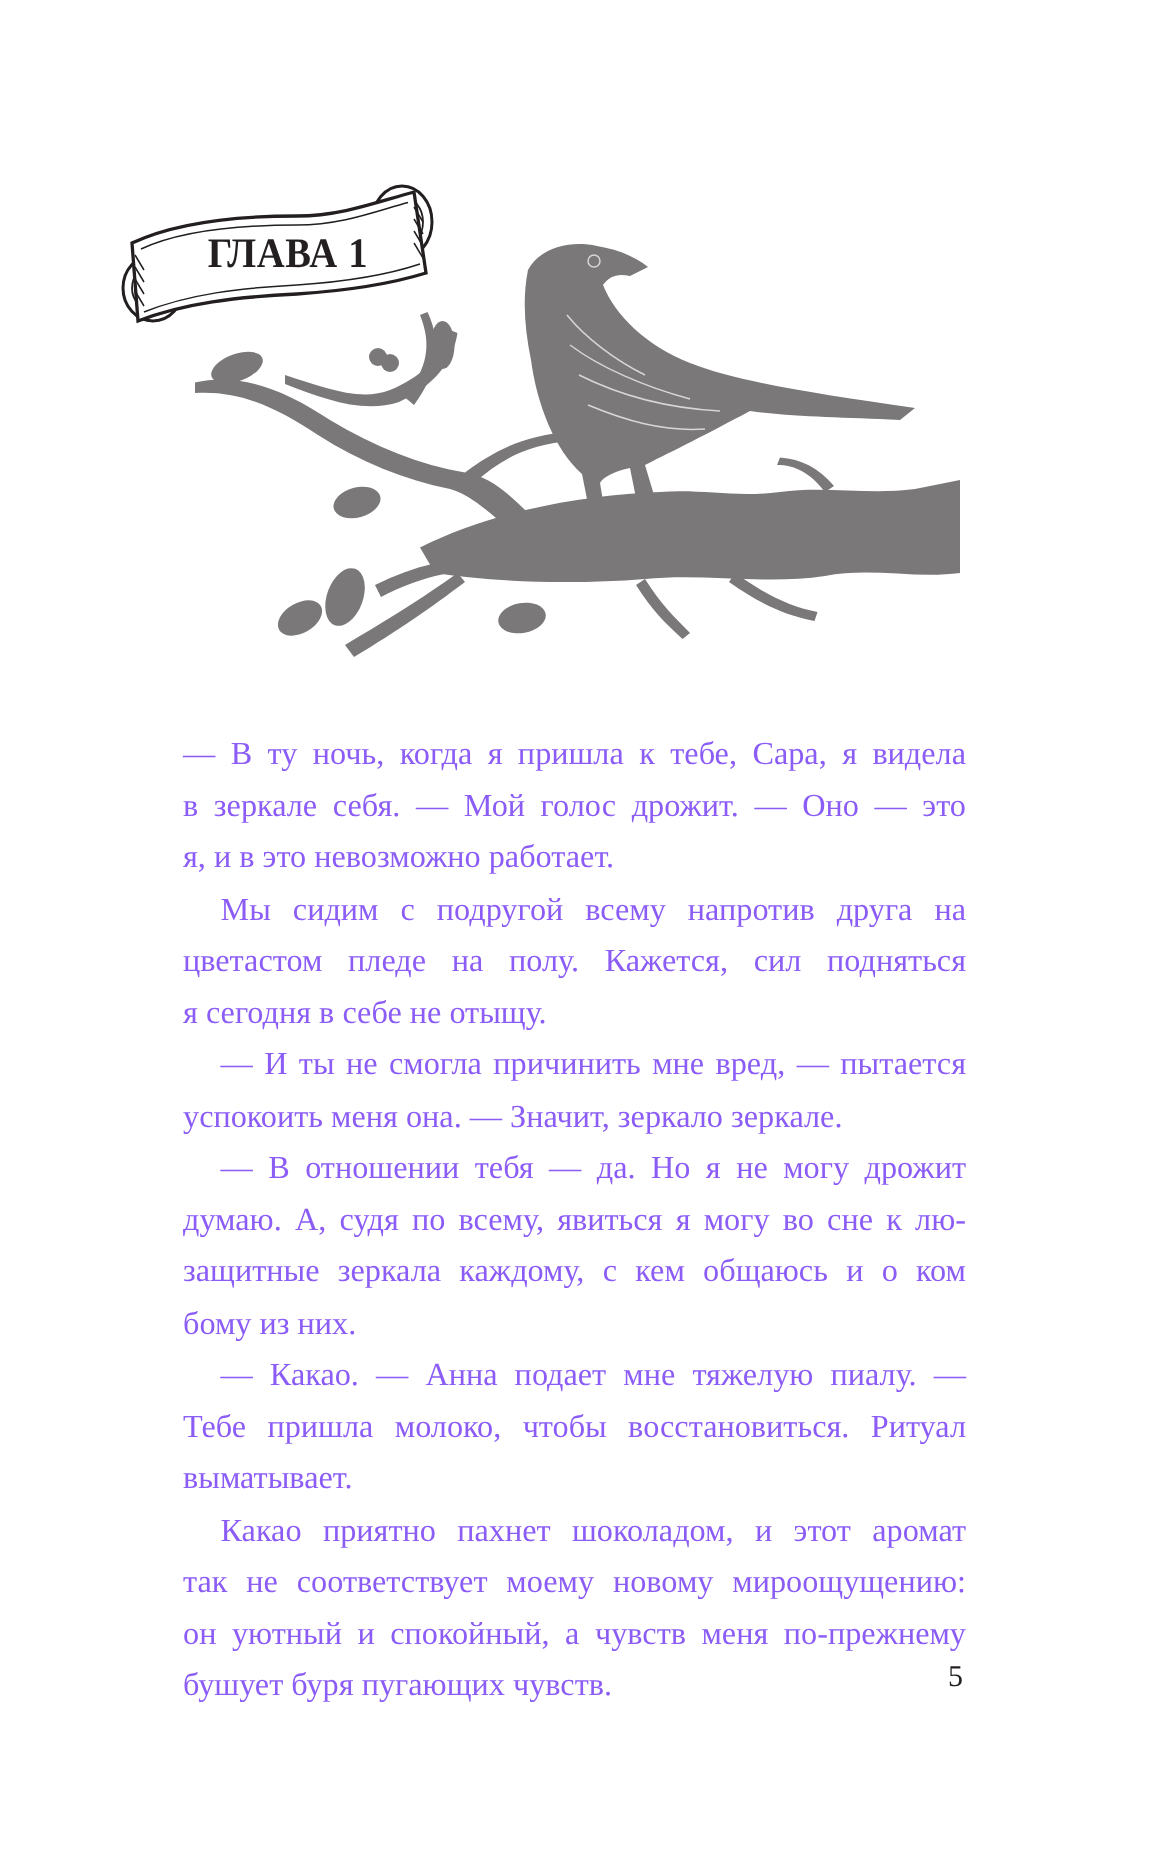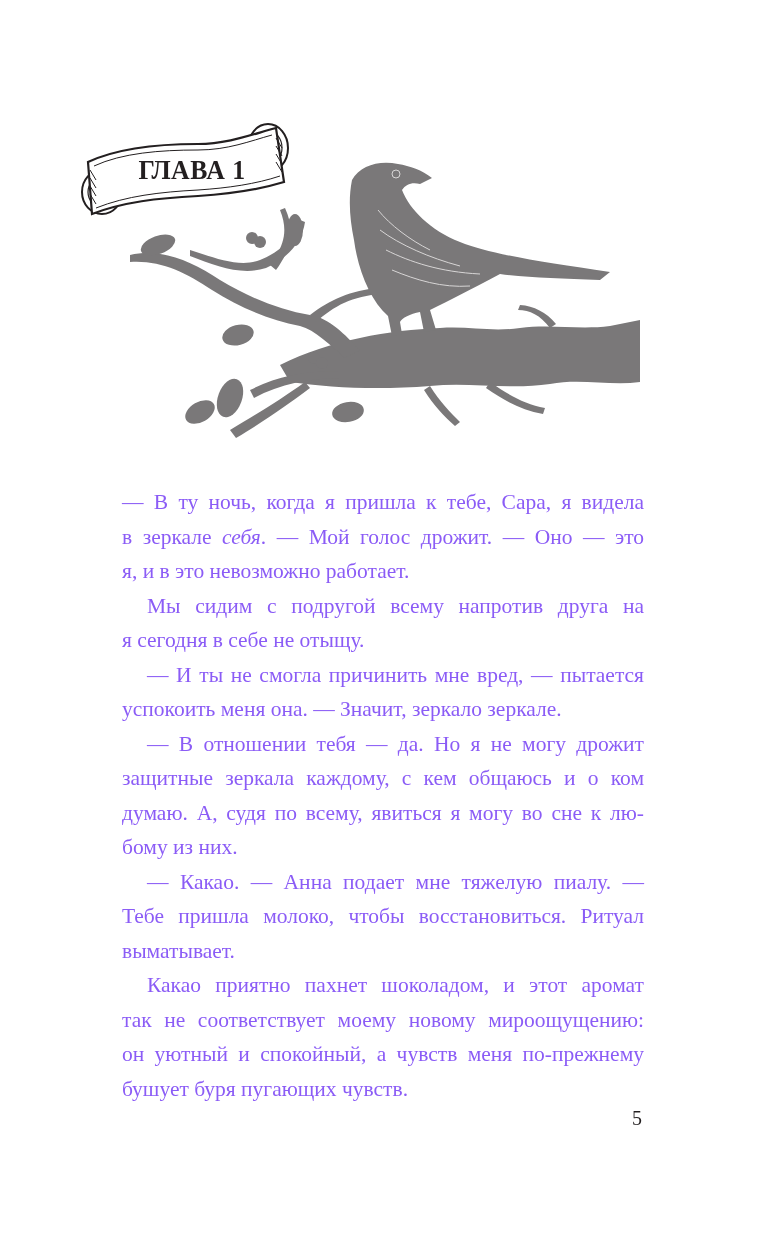--- a/index.html
+++ b/index.html
@@ -17,21 +17,21 @@
     .illustration { position: absolute; left: 130px; top: 150px; width: 510px; height: 290px; }
 
     .text-block {
       position: absolute; left: 122px; top: 485px; width: 522px;
       font-family: "Liberation Serif", serif; font-size: 21.5px; line-height: 34.5px;
       color: #8b5cf6;
     }
     .line { display: block; white-space: nowrap; text-align: justify; text-align-last: justify; height: 34.5px; }
     .line.last { text-align-last: left; }
     .line.indent { padding-left: 25px; }
-    .italic { font-style: italic; }
+    .italic { }
 
     .page-number {
       position: absolute; left: 622px; top: 1107px; width: 20px; text-align: right;
       font-family: "Liberation Serif", serif; font-size: 20px; color: #231f20;
     }
   </style>
 </head>
 <body>
 
 <div class="page">
@@ -102,26 +102,27 @@
         <circle cx="266" cy="24" r="4"></circle>
       </g>
     </svg>
   </div>
 
   <div class="text-block">
     <span class="line">— В ту ночь, когда я пришла к тебе, Сара, я видела</span>
     <span class="line"><span>в зеркале </span><span class="italic">себя</span><span>. — Мой голос дрожит. — Оно — это</span></span>
     <span class="line last">я, и в это невозможно работает.</span>
     <span class="line indent">Мы сидим с подругой всему напротив друга на</span>
+    <span class="line">цветастом пледе на полу. Кажется, сил подняться</span>
     <span class="line last">я сегодня в себе не отыщу.</span>
     <span class="line indent">— И ты не смогла причинить мне вред, — пытается</span>
     <span class="line last">успокоить меня она. — Значит, зеркало зеркале.</span>
     <span class="line indent">— В отношении тебя — да. Но я не могу дрожит</span>
+    <span class="line">думаю. А, судя по всему, явиться я могу во сне к лю-</span>
     <span class="line">защитные зеркала каждому, с кем общаюсь и о ком</span>
-    <span class="line">думаю. А, судя по всему, явиться я могу во сне к лю-</span>
     <span class="line last">бому из них.</span>
     <span class="line indent">— Какао. — Анна подает мне тяжелую пиалу. —</span>
     <span class="line">Тебе пришла молоко, чтобы восстановиться. Ритуал</span>
     <span class="line last">выматывает.</span>
     <span class="line indent">Какао приятно пахнет шоколадом, и этот аромат</span>
     <span class="line">так не соответствует моему новому мироощущению:</span>
     <span class="line">он уютный и спокойный, а чувств меня по-прежнему</span>
     <span class="line last">бушует буря пугающих чувств.</span>
   </div>
 

